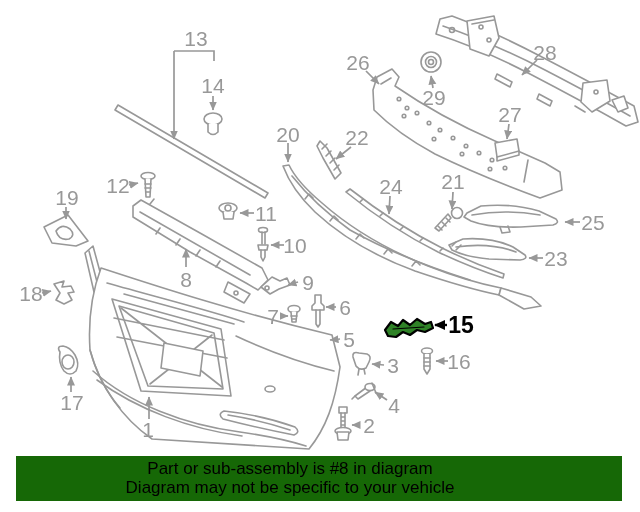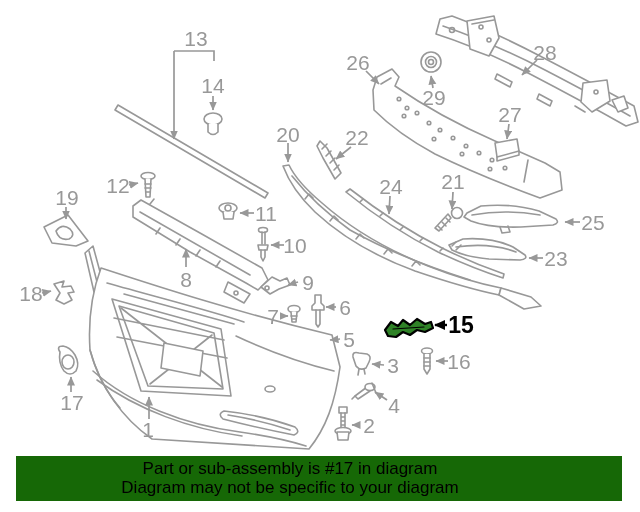--- a/index.html
+++ b/index.html
@@ -283,16 +283,16 @@
         <text x="391" y="186" text-anchor="middle" dominant-baseline="central" fill="#989898" font-size="21">24</text>
         <text x="593" y="222" text-anchor="middle" dominant-baseline="central" fill="#989898" font-size="21">25</text>
         <text x="358" y="62" text-anchor="middle" dominant-baseline="central" fill="#989898" font-size="21">26</text>
         <text x="510" y="114" text-anchor="middle" dominant-baseline="central" fill="#989898" font-size="21">27</text>
         <text x="545" y="52" text-anchor="middle" dominant-baseline="central" fill="#989898" font-size="21">28</text>
         <text x="434" y="97" text-anchor="middle" dominant-baseline="central" fill="#989898" font-size="21">29</text>
       </g>
   </svg>
 
   <div class="banner" style="background: rgb(22, 104, 6); color: rgb(0, 0, 0);">
-    <div>Part or sub-assembly is #17 in diagram</div>
-    <div>Diagram may not be specific to your diagram</div>
+    <div>Part or sub-assembly is #8 in diagram</div>
+    <div>Diagram may not be specific to your vehicle</div>
   </div>
 </div>
 
 </body></html>

